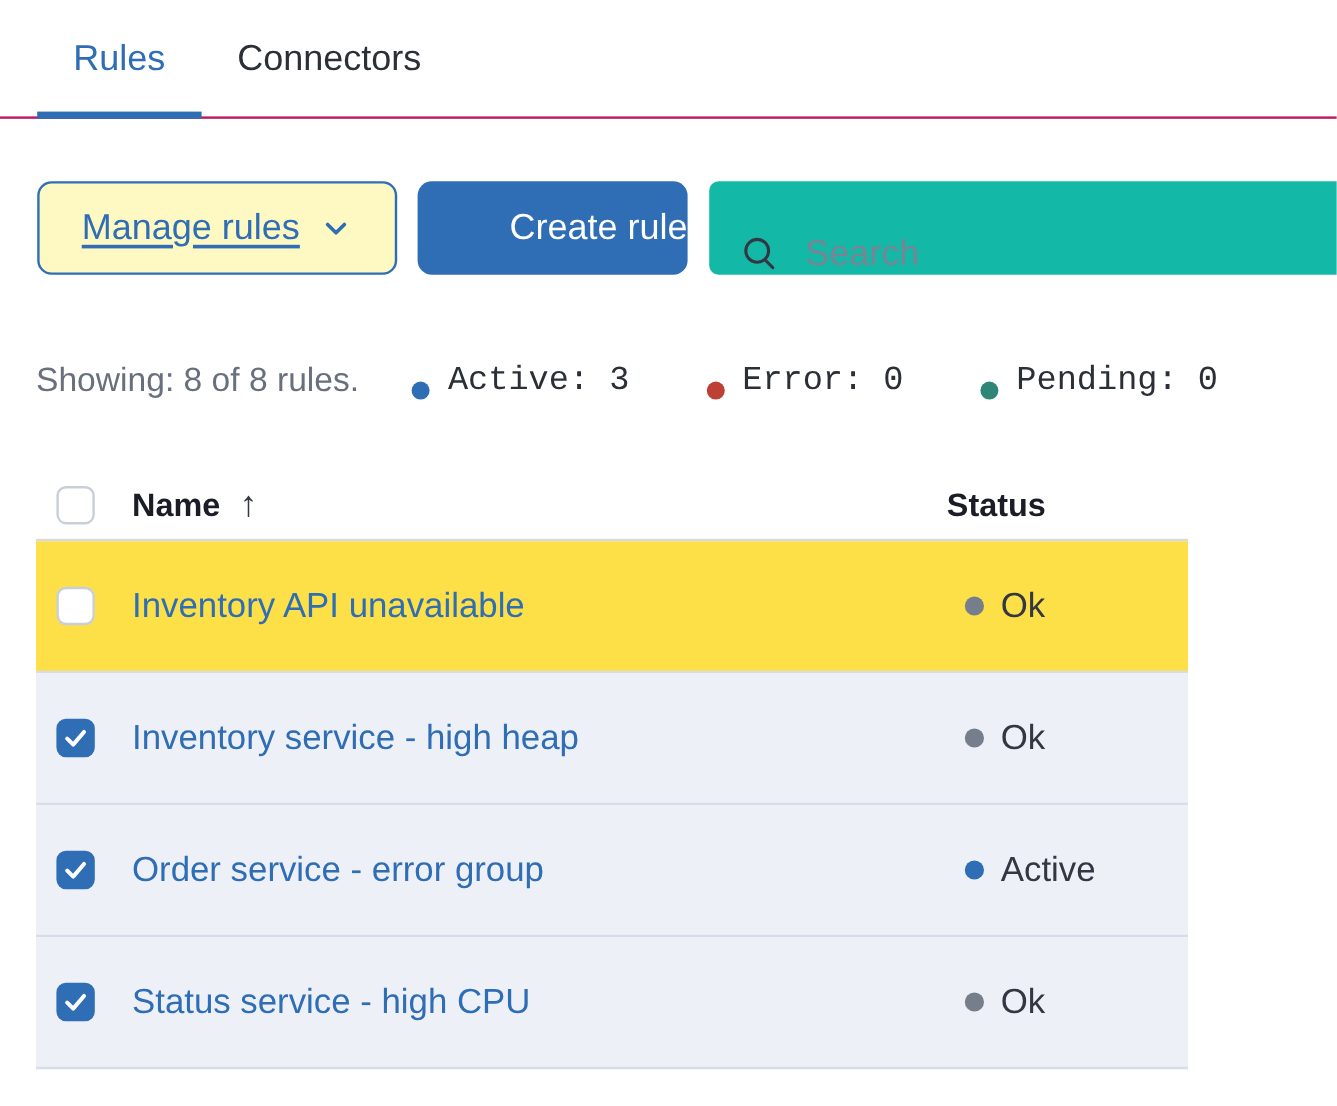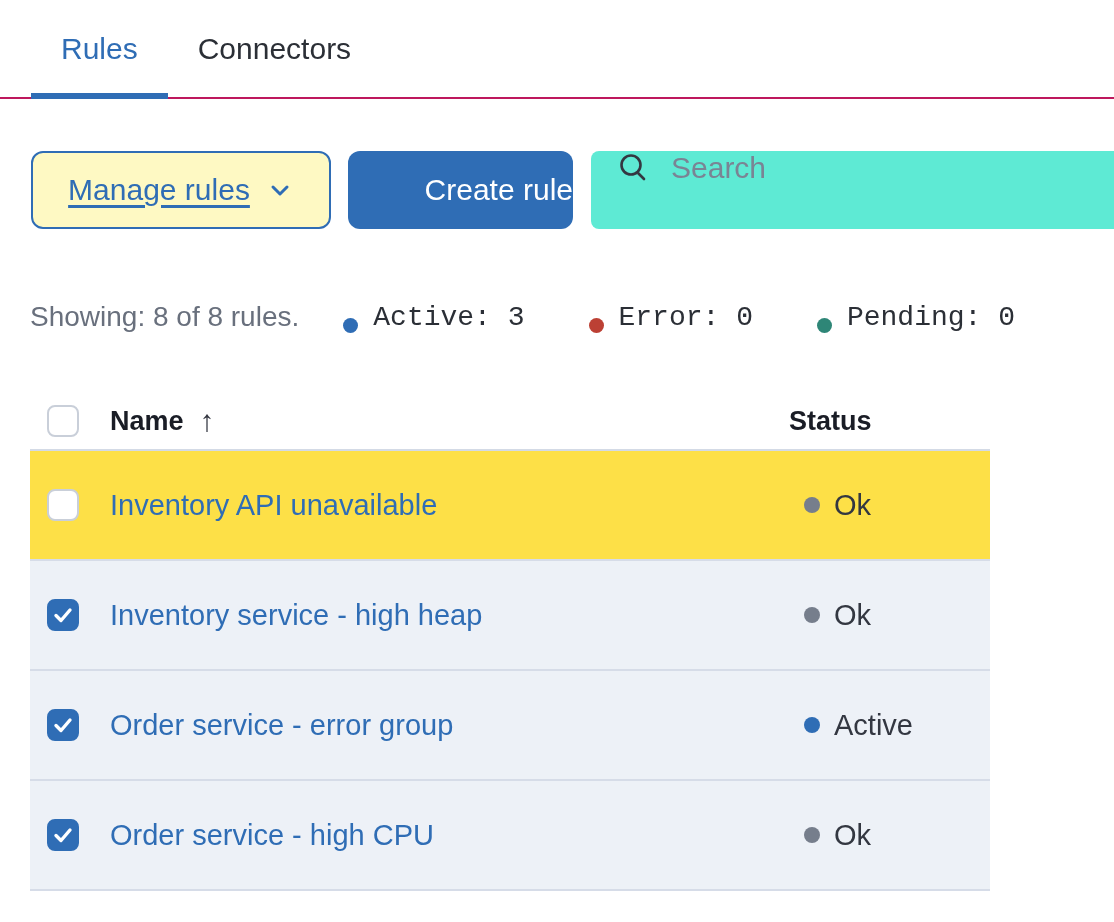--- a/index.html
+++ b/index.html
@@ -70,25 +70,25 @@
     background: #2f6db5;
     border: none;
     border-radius: 12px;
     color: #ffffff;
     font-size: 30px;
     font-weight: 500;
     cursor: pointer;
   }
   .search-box {
     display: flex;
-    align-items: flex-start;
+    align-items: flex-end;
     gap: 20px;
     margin-left: 18px;
     flex: 1;
-    background: #5eead4;
+    background: #14b8a6;
     border-radius: 8px 0 0 8px;
     padding-left: 26px;
   }
   .search-box input {
     flex: 1;
     border: none;
     outline: none;
     background: transparent;
     font-family: "Liberation Sans", sans-serif;
     font-size: 30px;
@@ -272,21 +272,21 @@
 
   <div class="row selected">
     <div class="col-check">
       <div class="checkbox checked">
         <svg width="22" height="22" viewBox="0 0 22 22" fill="none">
           <polyline points="4,11.5 9,16.5 18,6" stroke="#ffffff" stroke-width="3.4" stroke-linecap="round" stroke-linejoin="round"></polyline>
         </svg>
       </div>
     </div>
     <div class="col-name">
-      <a class="rule-link">Order service - high CPU</a>
+      <a class="rule-link">Status service - high CPU</a>
     </div>
     <div class="col-status">
       <span class="status-dot" style="background: rgb(118, 126, 140);"></span>
       <span class="status-label">Ok</span>
     </div>
   </div>
 </div>
   </div>
 
 </div>

